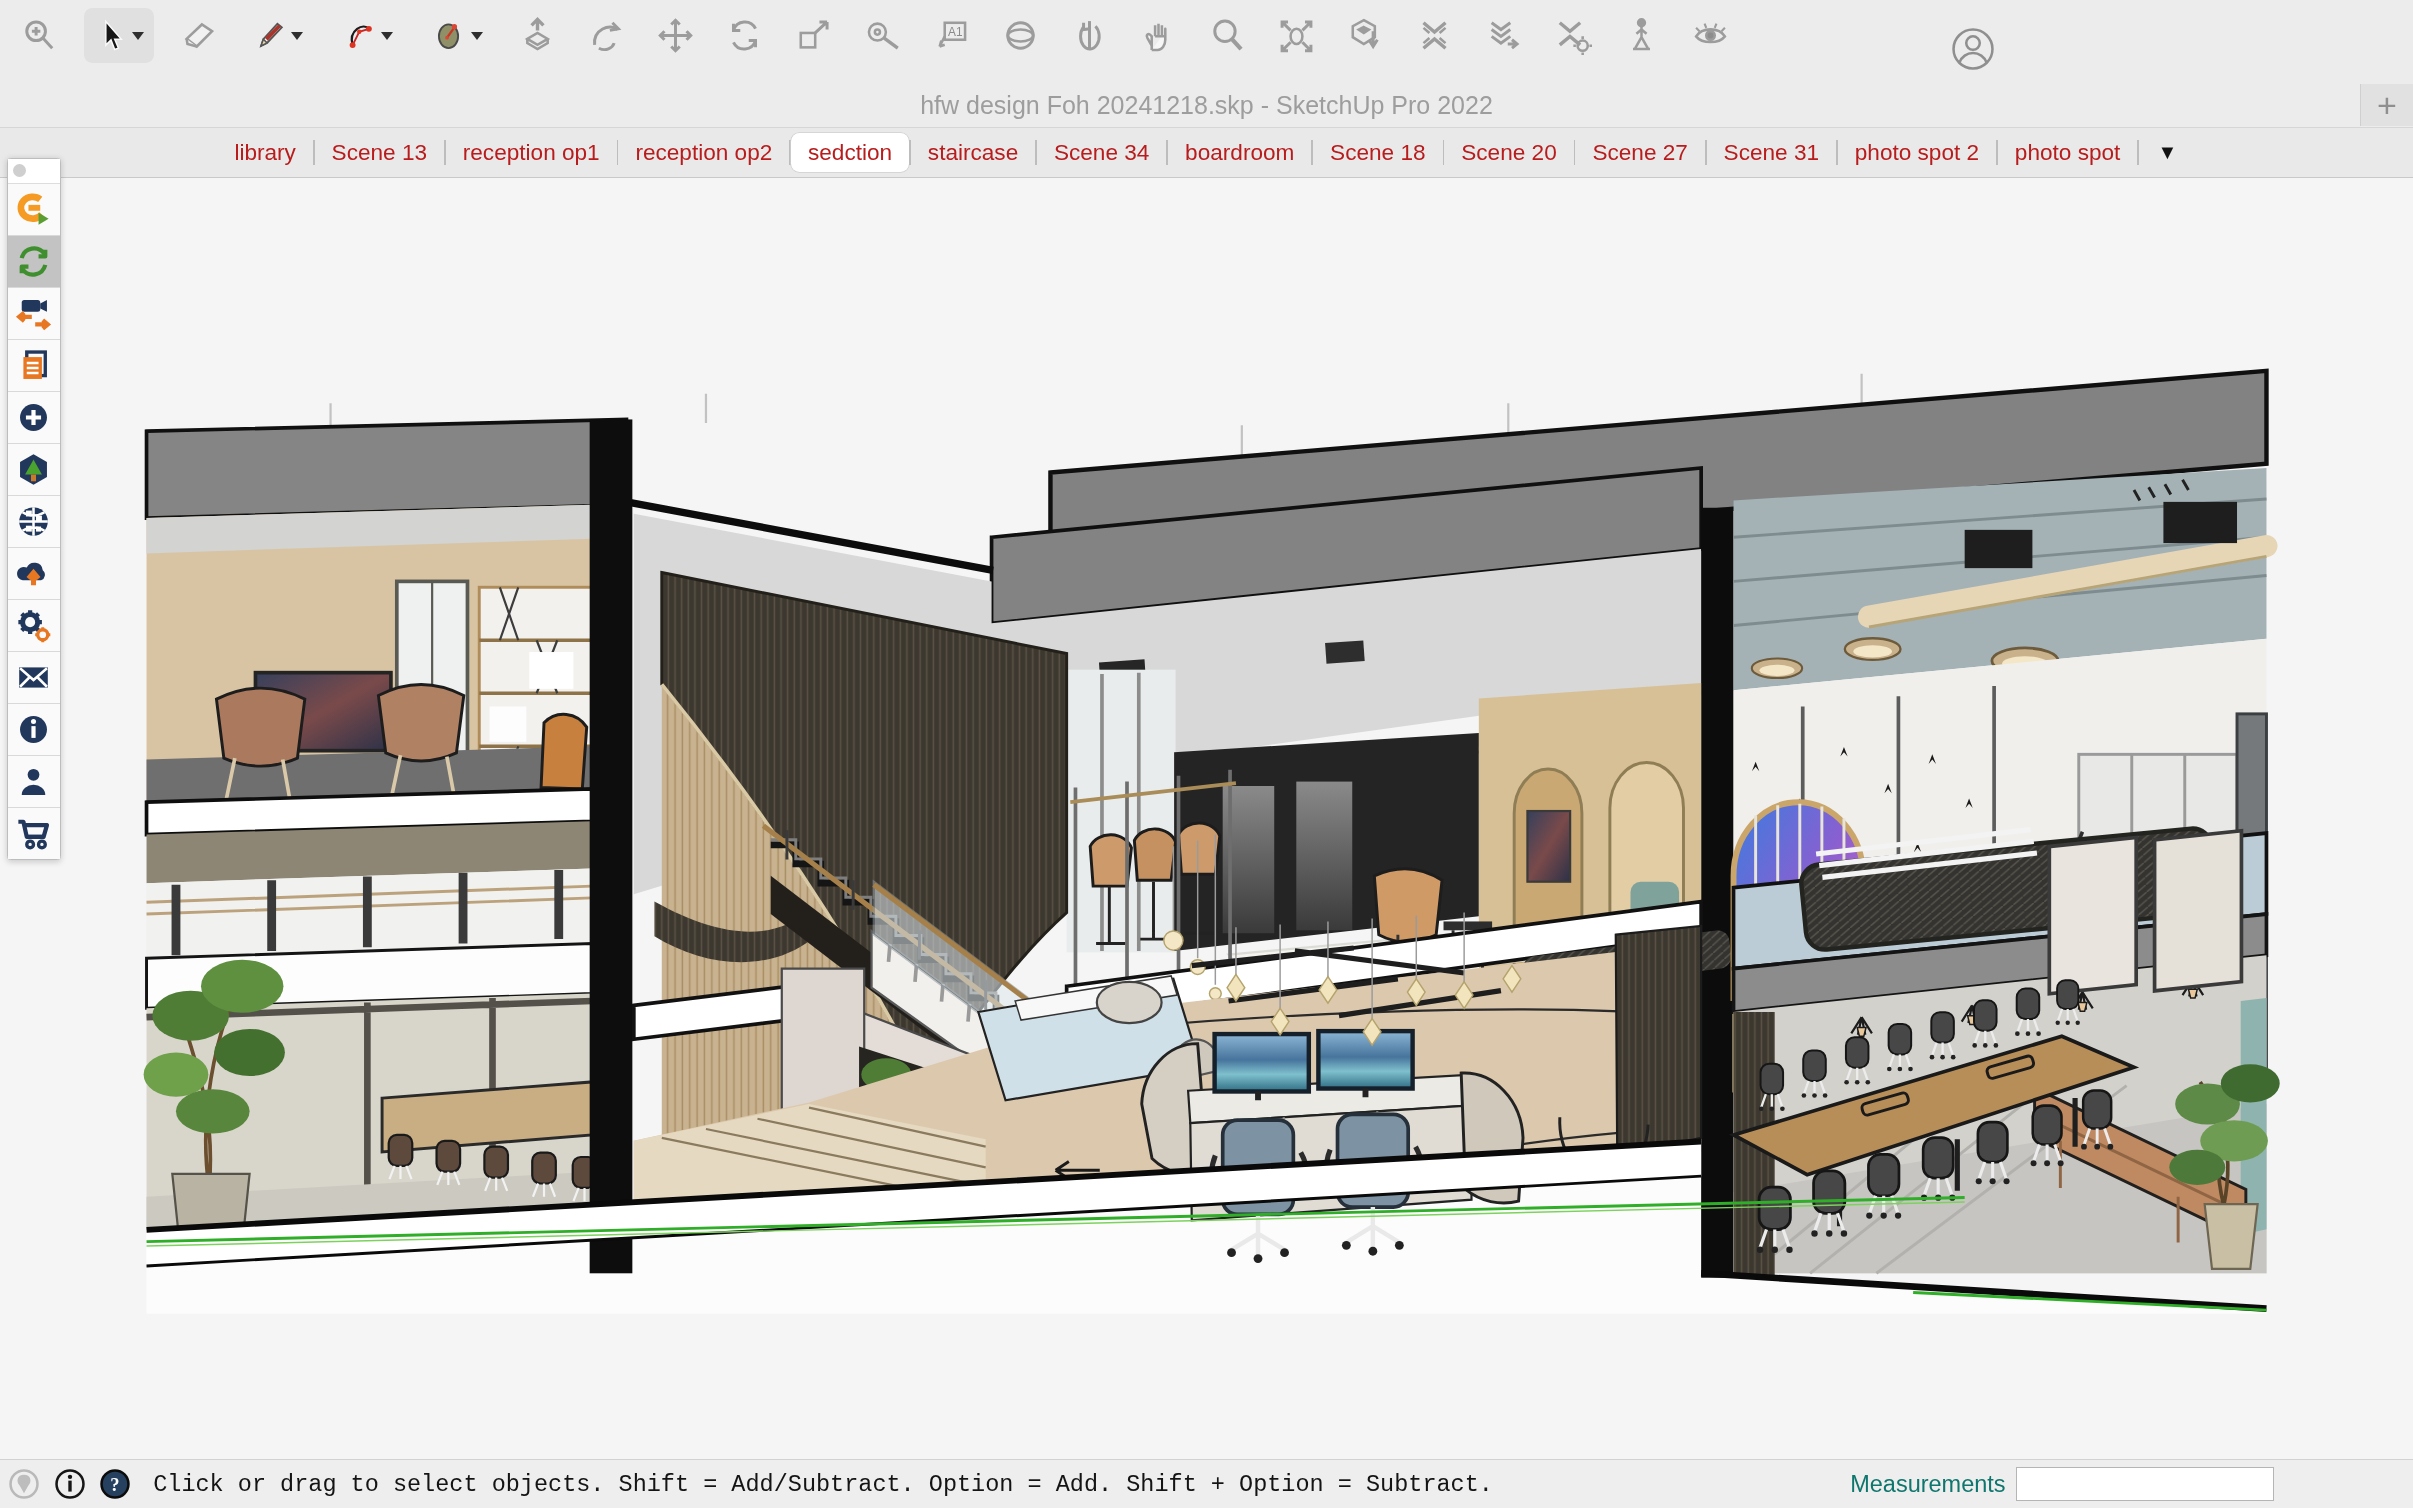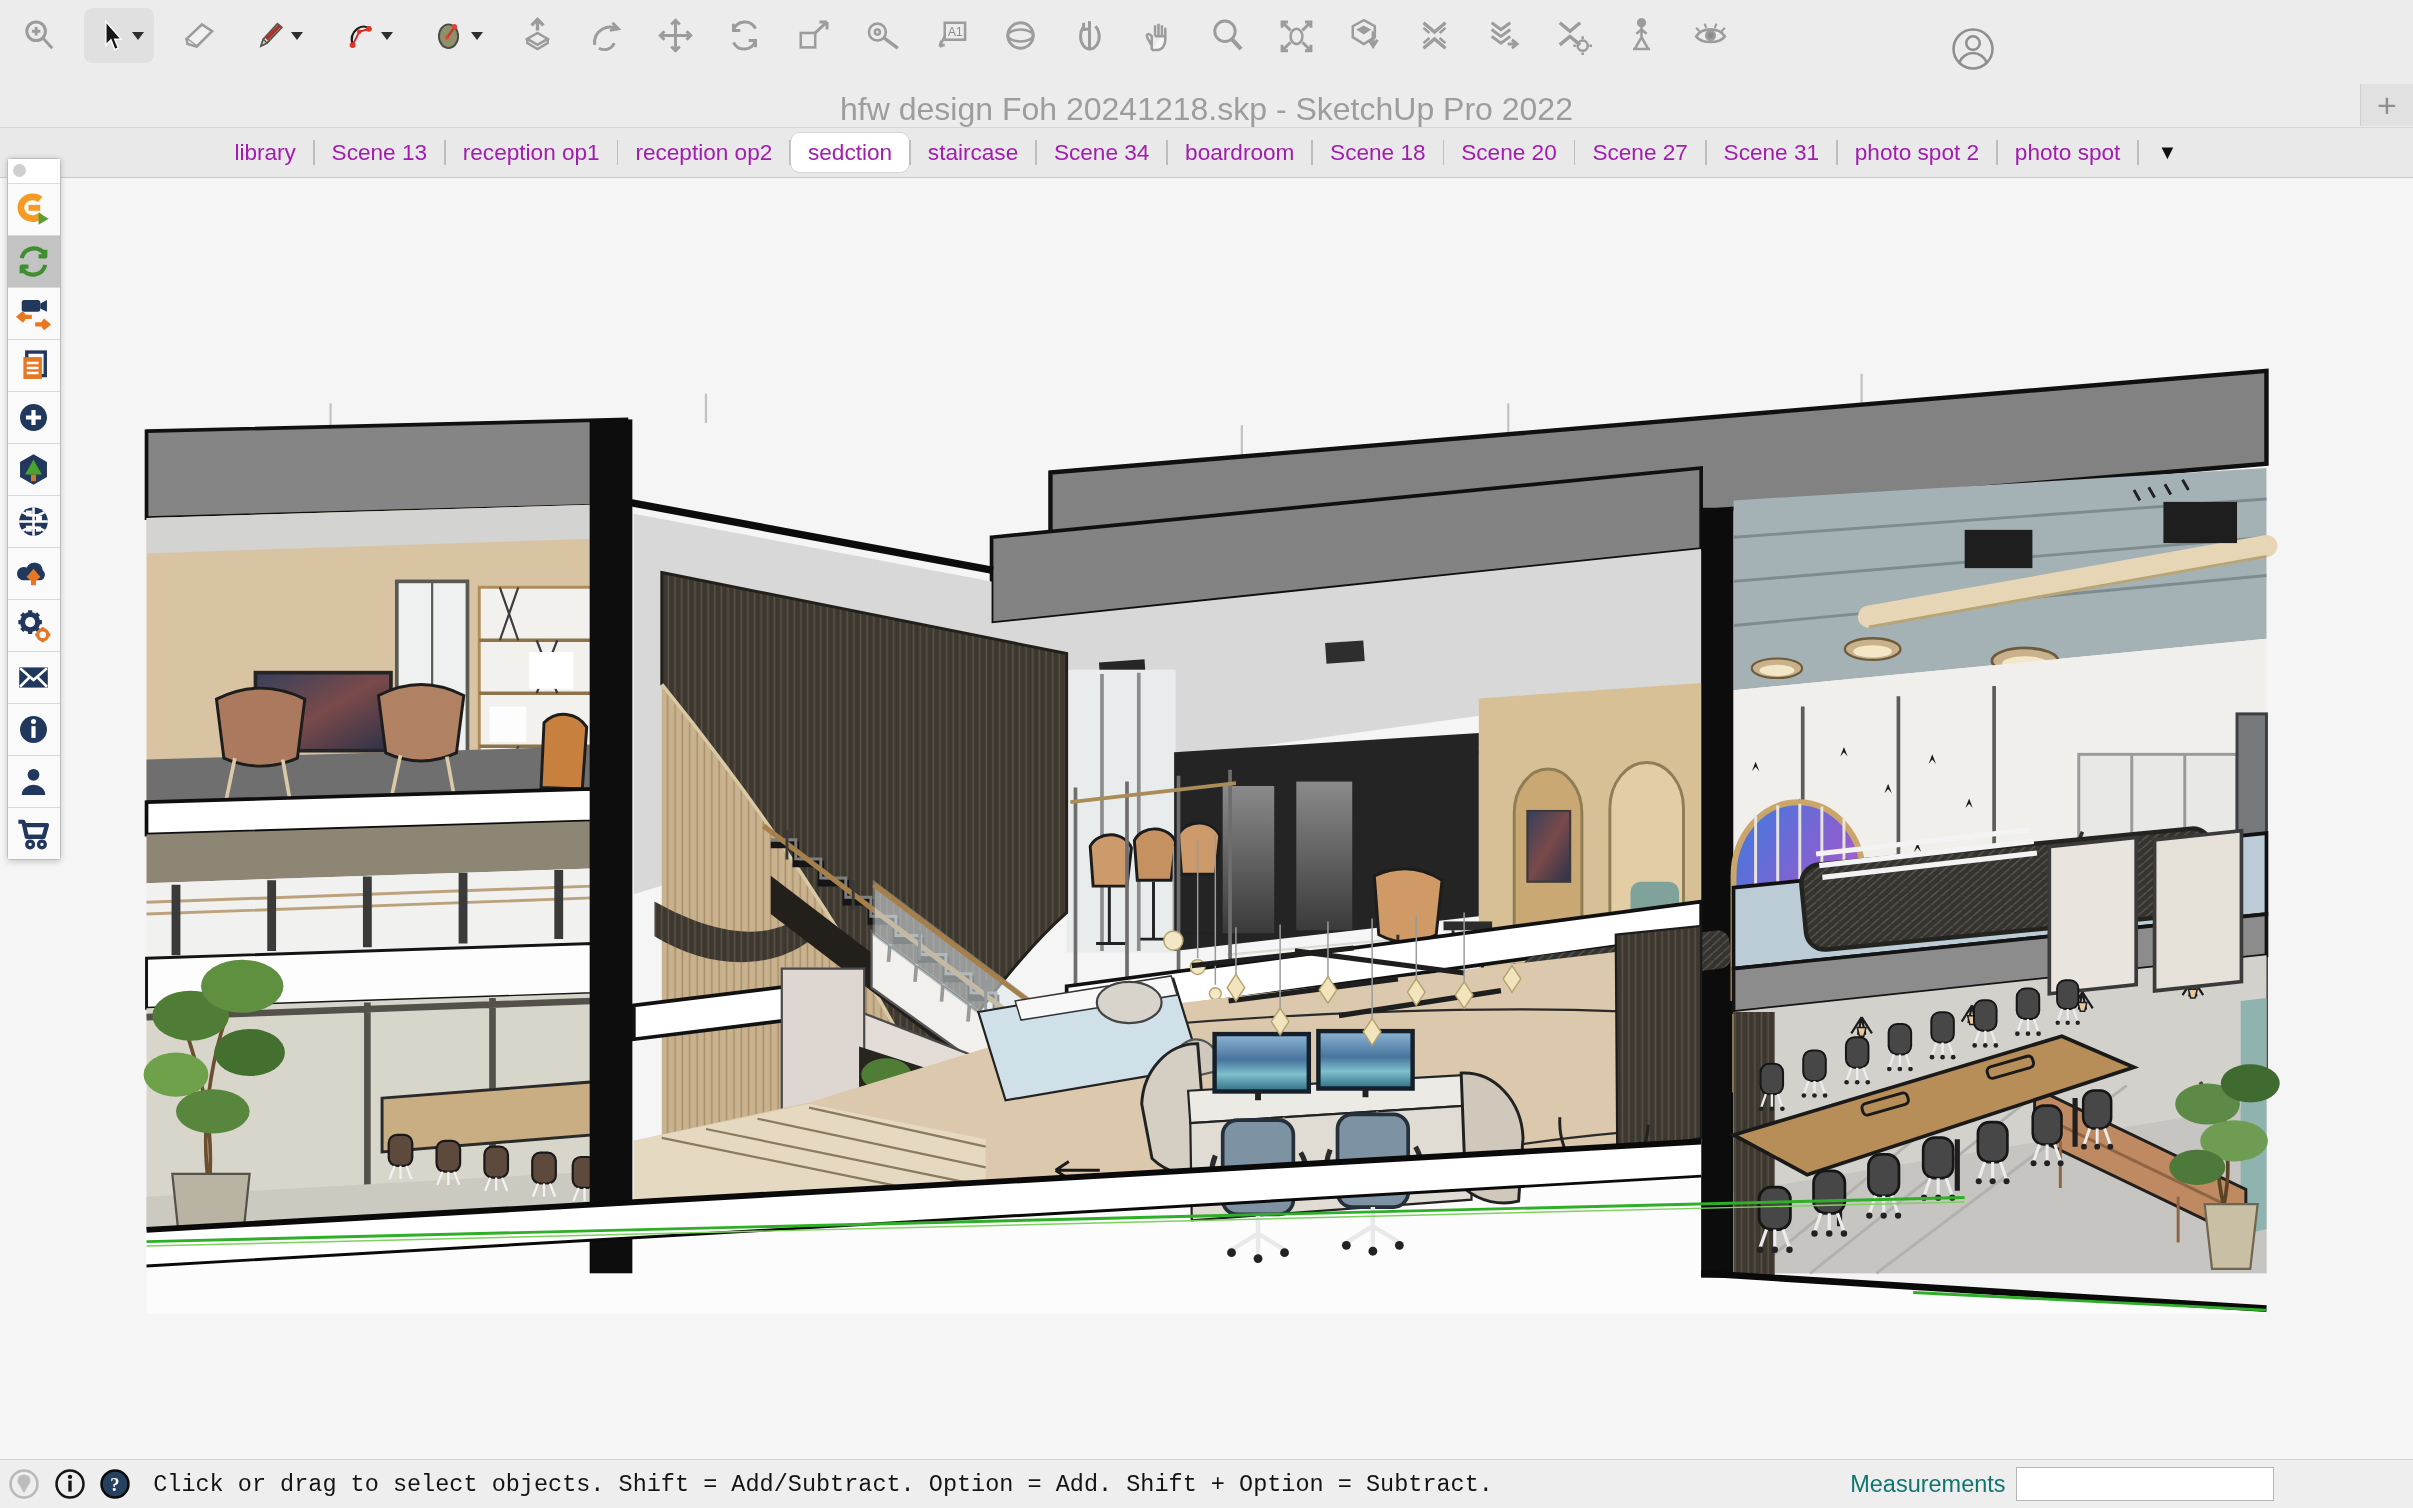--- a/index.html
+++ b/index.html
@@ -5,28 +5,28 @@
   html,body{margin:0;padding:0;}
   .app{position:relative;width:2413px;height:1508px;background:#ececec;overflow:hidden;
        font-family:"Liberation Sans",sans-serif;-webkit-font-smoothing:antialiased;}
   
   .chrome{position:absolute;top:0;left:0;width:2013px;height:126px;background:#ececec;}
   .toolbar{position:absolute;top:8.4px;left:15px;display:flex;align-items:center;gap:20px;}
   .tool-btn{width:49px;height:55px;display:flex;align-items:center;justify-content:center;border-radius:8.4px;}
   .tool-btn.with-caret{width:70px;}
   .tool-btn.active{background:#e0e0e0;}
   .caret{width:0;height:0;border-left:6.7px solid transparent;border-right:6.7px solid transparent;border-top:8.4px solid #2e2e2e;margin-left:3.4px;}
-  .win-title{position:absolute;top:91px;left:0;width:2413px;text-align:center;font-size:32px;color:#9d9d9d;}
+  .win-title{position:absolute;top:91px;left:0;width:2413px;text-align:center;font-size:25px;color:#9d9d9d;}
   .avatar{position:absolute;top:27px;right:18.4px;width:44px;height:44px;}
   
   .tabbar{position:absolute;top:127px;left:0;width:2413px;height:49px;background:#e9e9e9;
           border-top:1.7px solid #d6d6d6;border-bottom:1.7px solid #c9c9c9;display:flex;align-items:center;
           justify-content:center;}
   .tabs{display:flex;align-items:center;}
-  .tab{font-size:22.6px;color:#a21caf;padding:6.7px 17px;border-radius:8.4px;white-space:nowrap;}
+  .tab{font-size:22.6px;color:#b91c1c;padding:6.7px 17px;border-radius:8.4px;white-space:nowrap;}
   .tab.active{background:#ffffff;box-shadow:0 0 0 0.8px #cfcfcf;}
   .tab-div{width:1.7px;height:25px;background:#bdbdbd;}
   .tab-overflow{font-size:20px;color:#111;padding:6.7px 18.4px;}
   .add-tab{position:absolute;top:-44px;right:0;width:52px;height:42px;background:#e1e1e1;
            border-left:1.7px solid #cfcfcf;display:flex;align-items:center;justify-content:center;
            font-size:34px;color:#8f8f8f;}
   
   .viewport{position:absolute;top:178px;left:0;width:2413px;height:1283px;background:#f4f5f4;}
   .viewport svg{display:block;}
   

